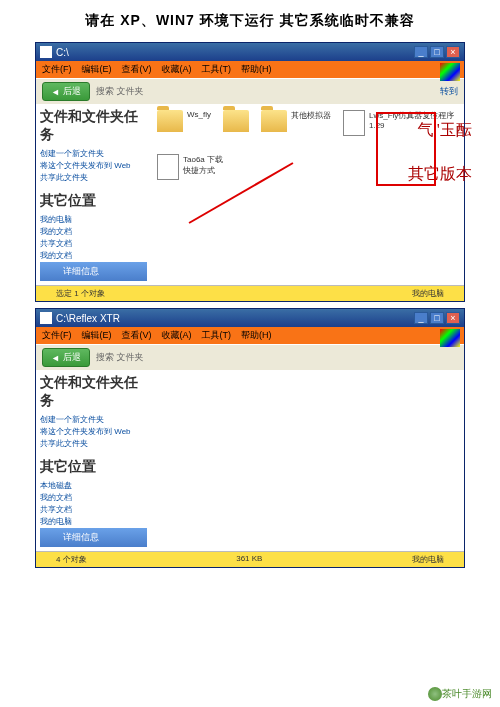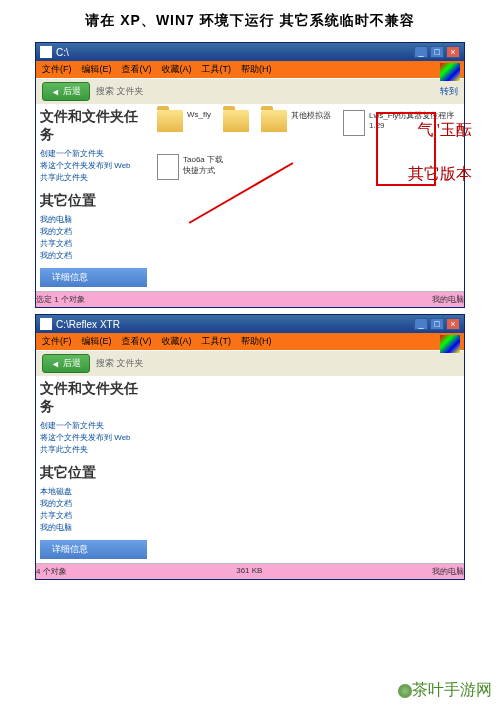--- a/index.html
+++ b/index.html
@@ -11,37 +11,37 @@
     .titlebar .ctrls { margin-left:auto; display:flex; gap:2px; }
     .titlebar .ctrls span { width:14px; height:12px; background:#4a7ecb; border:1px solid #2a5a9a; display:inline-flex; align-items:center; justify-content:center; color:#fff; font-size:9px; }
     .menubar { background:#f97316; padding:2px 6px; font-size:9px; color:#000; display:flex; gap:10px; }
     .toolbar { background:#ece9d8; padding:3px 6px; font-size:9px; display:flex; align-items:center; gap:6px; border-top:1px solid #fff; }
     .back-btn { background:linear-gradient(#5fb85f,#3a9a3a); color:#fff; padding:2px 8px; border-radius:3px; border:1px solid #2a7a2a; display:inline-flex; align-items:center; gap:3px; }
     .xplogo { width:20px; height:18px; background:linear-gradient(135deg,#f00,#0f0,#00f,#ff0); position:absolute; right:4px; top:20px; }
     .body-area { display:flex; min-height:150px; }
     .sidebar { width:115px; padding:4px; font-size:8px; background:#fff; }
     .side-head { color:#333; font-weight:bold; margin-bottom:4px; font-size:14px; }
     .side-list { list-style:none; color:#0b4fa0; line-height:1.5; }
-    .blue-panel { background:linear-gradient(#6aa1e8,#4a7ecb); color:#fff; padding:3px 12px; margin-top:6px; font-size:9px; }
+    .blue-panel { background:linear-gradient(#6aa1e8,#4a7ecb); color:#fff; padding:3px 23px; font-size:9px; }
     .content { flex:1; padding:6px; position:relative; }
     .folder-grid { display:flex; flex-wrap:wrap; gap:18px 12px; }
     .folder-item { display:flex; align-items:flex-start; gap:4px; font-size:8px; color:#333; }
     .folder-icon { width:26px; height:22px; background:linear-gradient(#fce38a,#e8b84a); border-radius:2px 2px 0 0; position:relative; }
     .folder-icon::before { content:""; position:absolute; top:-4px; left:0; width:12px; height:4px; background:#e8b84a; border-radius:2px 2px 0 0; }
     .file-icon { width:22px; height:26px; background:#fff; border:1px solid #888; position:relative; }
     .overlay-text { position:absolute; color:#a00; font-size:16px; font-family:"KaiTi","SimSun"; }
     .red-line { position:absolute; background:#d00; }
     .annotation { color:#d00; font-size:11px; position:absolute; }
-    .statusbar { background:#f9a8d4; border-top:1px solid #bbb; padding:2px 0; font-size:8px; color:#333; display:flex; justify-content:space-between; }
+    .statusbar { background:#fde047; border-top:1px solid #bbb; padding:2px 20px; font-size:8px; color:#333; display:flex; justify-content:space-between; }
     .thumb { width:48px; height:38px; background:#eee; border:1px solid #999; display:inline-block; }
     .thumb-grid { display:flex; gap:14px; align-items:flex-start; }
     .thumb-item { display:flex; flex-direction:column; align-items:center; font-size:7px; color:#333; gap:2px; width:56px; text-align:center; }
     .floppy { width:48px; height:38px; background:#2a4a7a; position:relative; }
     .floppy::after { content:""; position:absolute; top:4px; left:8px; width:32px; height:14px; background:#888; }
-    .watermark { position:absolute; bottom:6px; right:8px; color:#4a8a2a; font-size:16px; display:flex; align-items:center; }
+    .watermark { position:absolute; bottom:6px; right:8px; color:#4a8a2a; font-size:10px; display:flex; align-items:center; }
     .watermark-icon { width:14px; height:14px; background:radial-gradient(#8fc080,#4a8a2a); border-radius:50%; }
     .red-box { position:absolute; border:2px solid #d00; }
   </style>
 </head>
 <body>
 
 <div class="page-title">请在 XP、WIN7 环境下运行  其它系统临时不兼容</div>
 
 <div class="window">
   <div class="titlebar">

